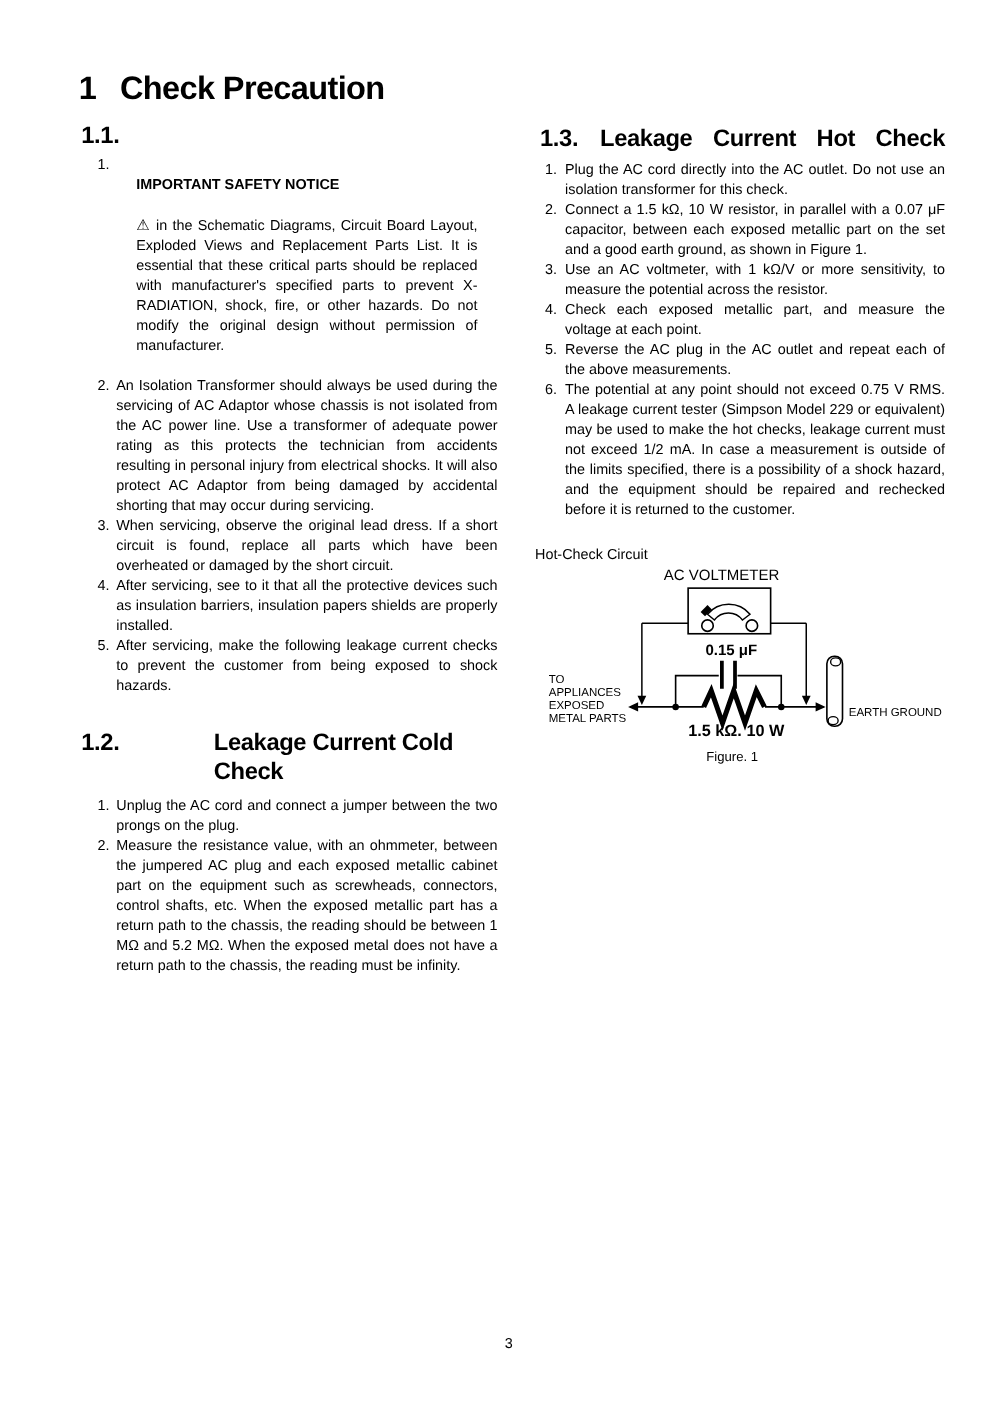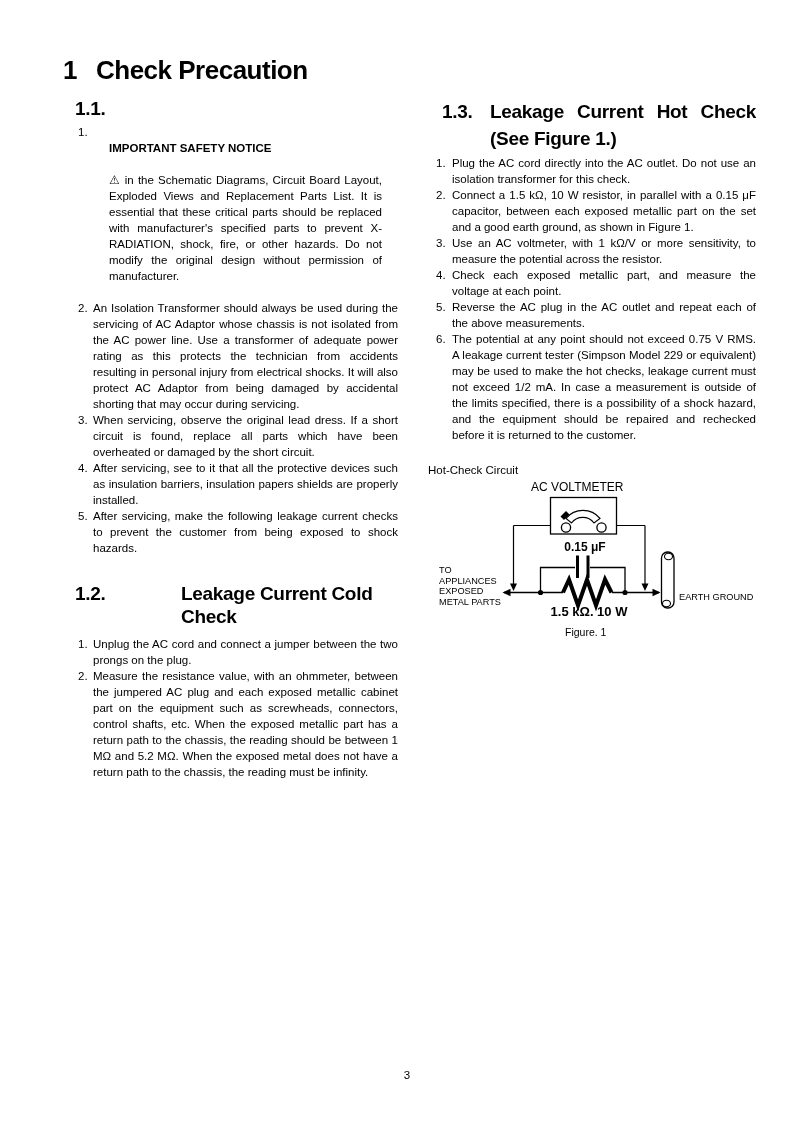--- a/index.html
+++ b/index.html
@@ -11,21 +11,21 @@
   .doc-title {
     position:absolute; left:63px; top:56px; display:flex;
     font-size:26px; font-weight:bold; letter-spacing:-0.5px; line-height:28px;
   }
   .doc-title .tnum { width:33px; flex:0 0 33px; }
   .col { position:absolute; }
   .col-left  { left:63px;  top:97px; width:335px; }
   .col-right { left:430px; top:98px; width:326px; }
   .sec-head {
     display:flex; font-size:19px; font-weight:bold; letter-spacing:-0.3px;
-    line-height:23px; margin:0 0 4px 12px;
+    line-height:23px; margin:0 0 4px 2px;
   }
   .col-left .sec-head .snum  { flex:0 0 58px; width:58px; }
   .sec-head-12 { margin-top:26px; margin-bottom:8px;gap:48px; }
   .sec-head-13 { line-height:27px; margin-bottom:3px;justify-content:flex-end; }
   .sec-head-13 .snum { flex:0 0 48px; width:48px; }
   .h13-lines { width:278px; }
   .h13-line1 { text-align:justify; text-align-last:justify; }
   .oli { display:flex; font-size:11.5px; line-height:16px; }
   .col-left  .oli .n { flex:0 0 15px; margin-left:15px; }
   .col-right .oli .n { flex:0 0 16px; margin-left:6px; }
@@ -96,31 +96,30 @@
       <span class="t">Measure the resistance value, with an ohmmeter, between the jumpered AC plug and each exposed metallic cabinet part on the equipment such as screwheads, connectors, control shafts, etc. When the exposed metallic part has a return path to the chassis, the reading should be between 1 MΩ and 5.2 MΩ. When the exposed metal does not have a return path to the chassis, the reading must be infinity.</span>
     </div>
   </div>
 
   <div class="col col-right">
 
     <div class="sec-head sec-head-13">
       <span class="snum">1.3.</span>
       <span class="h13-lines">
         <span class="h13-line1" style="display:block;">Leakage Current Hot Check</span>
-        <span style="display:block;">(See Figure 1.)</span>
       </span>
     </div>
 
     <div class="oli">
       <span class="n">1.</span>
       <span class="t">Plug the AC cord directly into the AC outlet. Do not use an isolation transformer for this check.</span>
     </div>
     <div class="oli">
       <span class="n">2.</span>
-      <span class="t">Connect a 1.5 kΩ, 10 W resistor, in parallel with a 0.15 μF capacitor, between each exposed metallic part on the set and a good earth ground, as shown in Figure 1.</span>
+      <span class="t">Connect a 1.5 kΩ, 10 W resistor, in parallel with a 0.07 μF capacitor, between each exposed metallic part on the set and a good earth ground, as shown in Figure 1.</span>
     </div>
     <div class="oli">
       <span class="n">3.</span>
       <span class="t">Use an AC voltmeter, with 1 kΩ/V or more sensitivity, to measure the potential across the resistor.</span>
     </div>
     <div class="oli">
       <span class="n">4.</span>
       <span class="t">Check each exposed metallic part, and measure the voltage at each point.</span>
     </div>
     <div class="oli">

